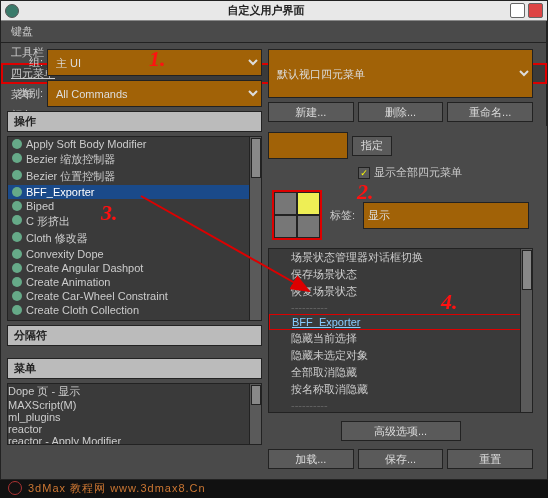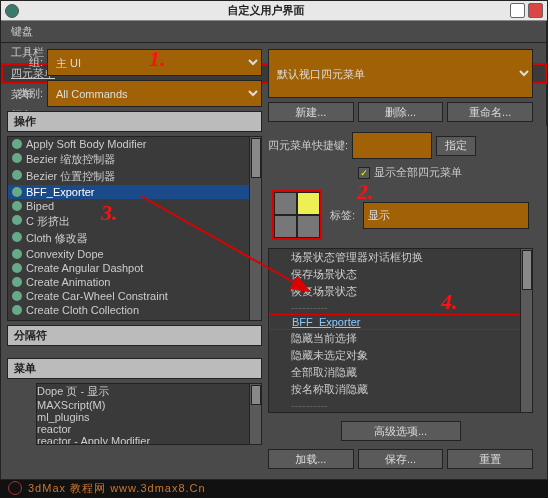--- a/index.html
+++ b/index.html
@@ -19,21 +19,21 @@
 .right { width: 265px; display: flex; flex-direction: column; gap: 4px; }
 .row { display: flex; align-items: center; gap: 4px; }
 .lbl { color: #ccc; width: 36px; text-align: right; }
 select, input.txt { background: #a16207; color: #ddd; border: 1px solid #222; height: 27px; padding: 1px 4px; flex: 1; }
 .section-head { background: #bbb; color: #222; padding: 2px 6px; border: 1px solid #222; font-weight: bold; }
 .listbox { background: #3a3a3a; border: 1px solid #222; overflow-y: auto; color: #ccc; position: relative; }
 .listbox .item { padding: 1px 8px 1px 18px; position: relative; white-space: nowrap; }
 .listbox .item::before { content: ''; position: absolute; left: 4px; top: 2px; width: 10px; height: 10px; background: #6a8; border-radius: 50%; }
 .listbox .item.sel { background: #1a4a8a; color: #fff; }
 .actions-list { height: 185px; }
-.menu-list { height: 62px; margin-left: 29px; }
+.menu-list { height: 62px; }
 .tree-list { height: 165px; }
 .tree-list .titem { padding: 1px 4px 1px 22px; color: #ccc; }
 .tree-list .titem.sel { text-decoration: underline; color: #8cf; border: 1px solid #d00; }
 .btnrow { display: flex; gap: 4px; }
 .btn { flex: 1; background: #5a5a5a; color: #ddd; border: 1px solid #222; height: 20px; cursor: pointer; }
 .quad-area { display: flex; align-items: center; gap: 8px; padding: 4px; }
 .quad { width: 50px; height: 50px; border: 2px solid #d00; display: grid; grid-template: 1fr 1fr / 1fr 1fr; }
 .quad div { border: 1px solid #222; background: #777; }
 .quad .active-q { background: #ee5; }
 .checkbox-row { display: flex; align-items: center; gap: 4px; color: #ccc; padding: 2px 0 2px 90px; }
@@ -110,21 +110,20 @@
     </div>
 
     <div class="right">
       <select><option>默认视口四元菜单</option></select>
       <div class="btnrow">
         <button class="btn">新建...</button>
         <button class="btn">删除...</button>
         <button class="btn">重命名...</button>
       </div>
       <div class="row" style="margin-top:6px">
-        <span style="color:#ccc">四元菜单快捷键:</span>
         <input class="txt" style="width: 80px; flex: 0 0 80px;" value="">
         <button class="btn" style="flex:0 0 40px">指定</button>
       </div>
       <div class="checkbox-row">
         <span class="chk">✓</span>
         <span>显示全部四元菜单</span>
       </div>
       <div class="quad-area">
         <div class="quad">
           <div></div>

